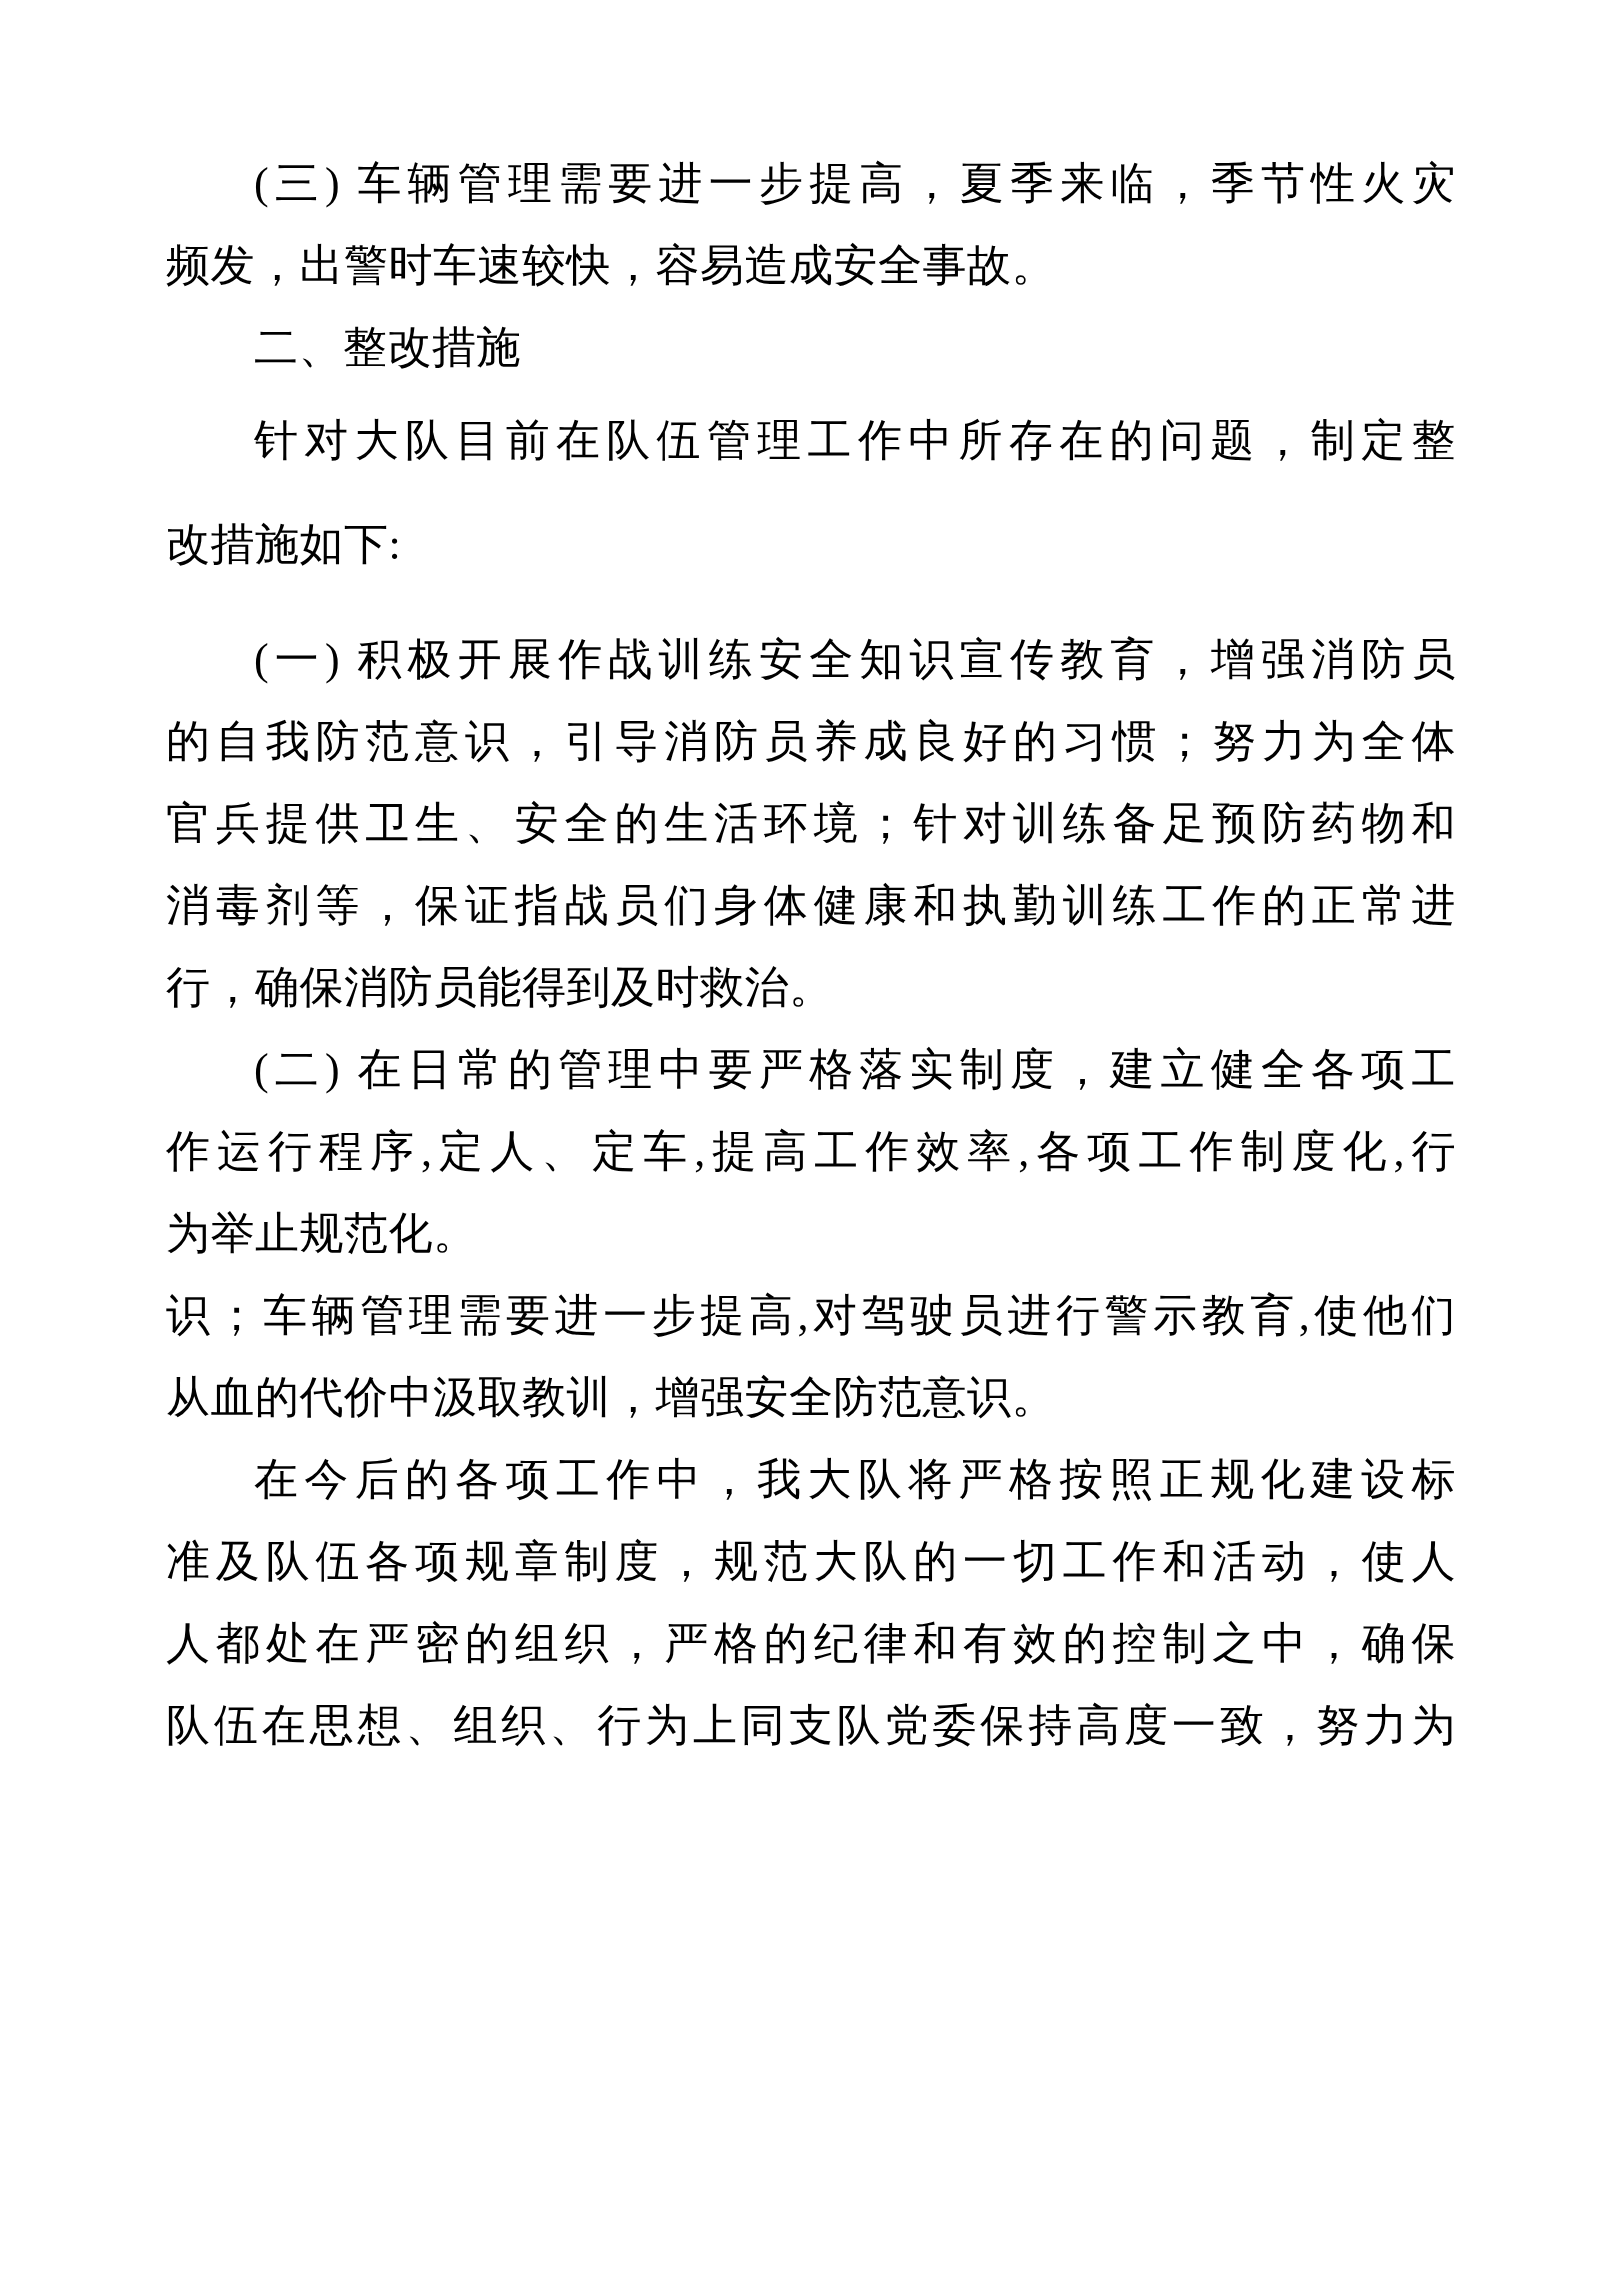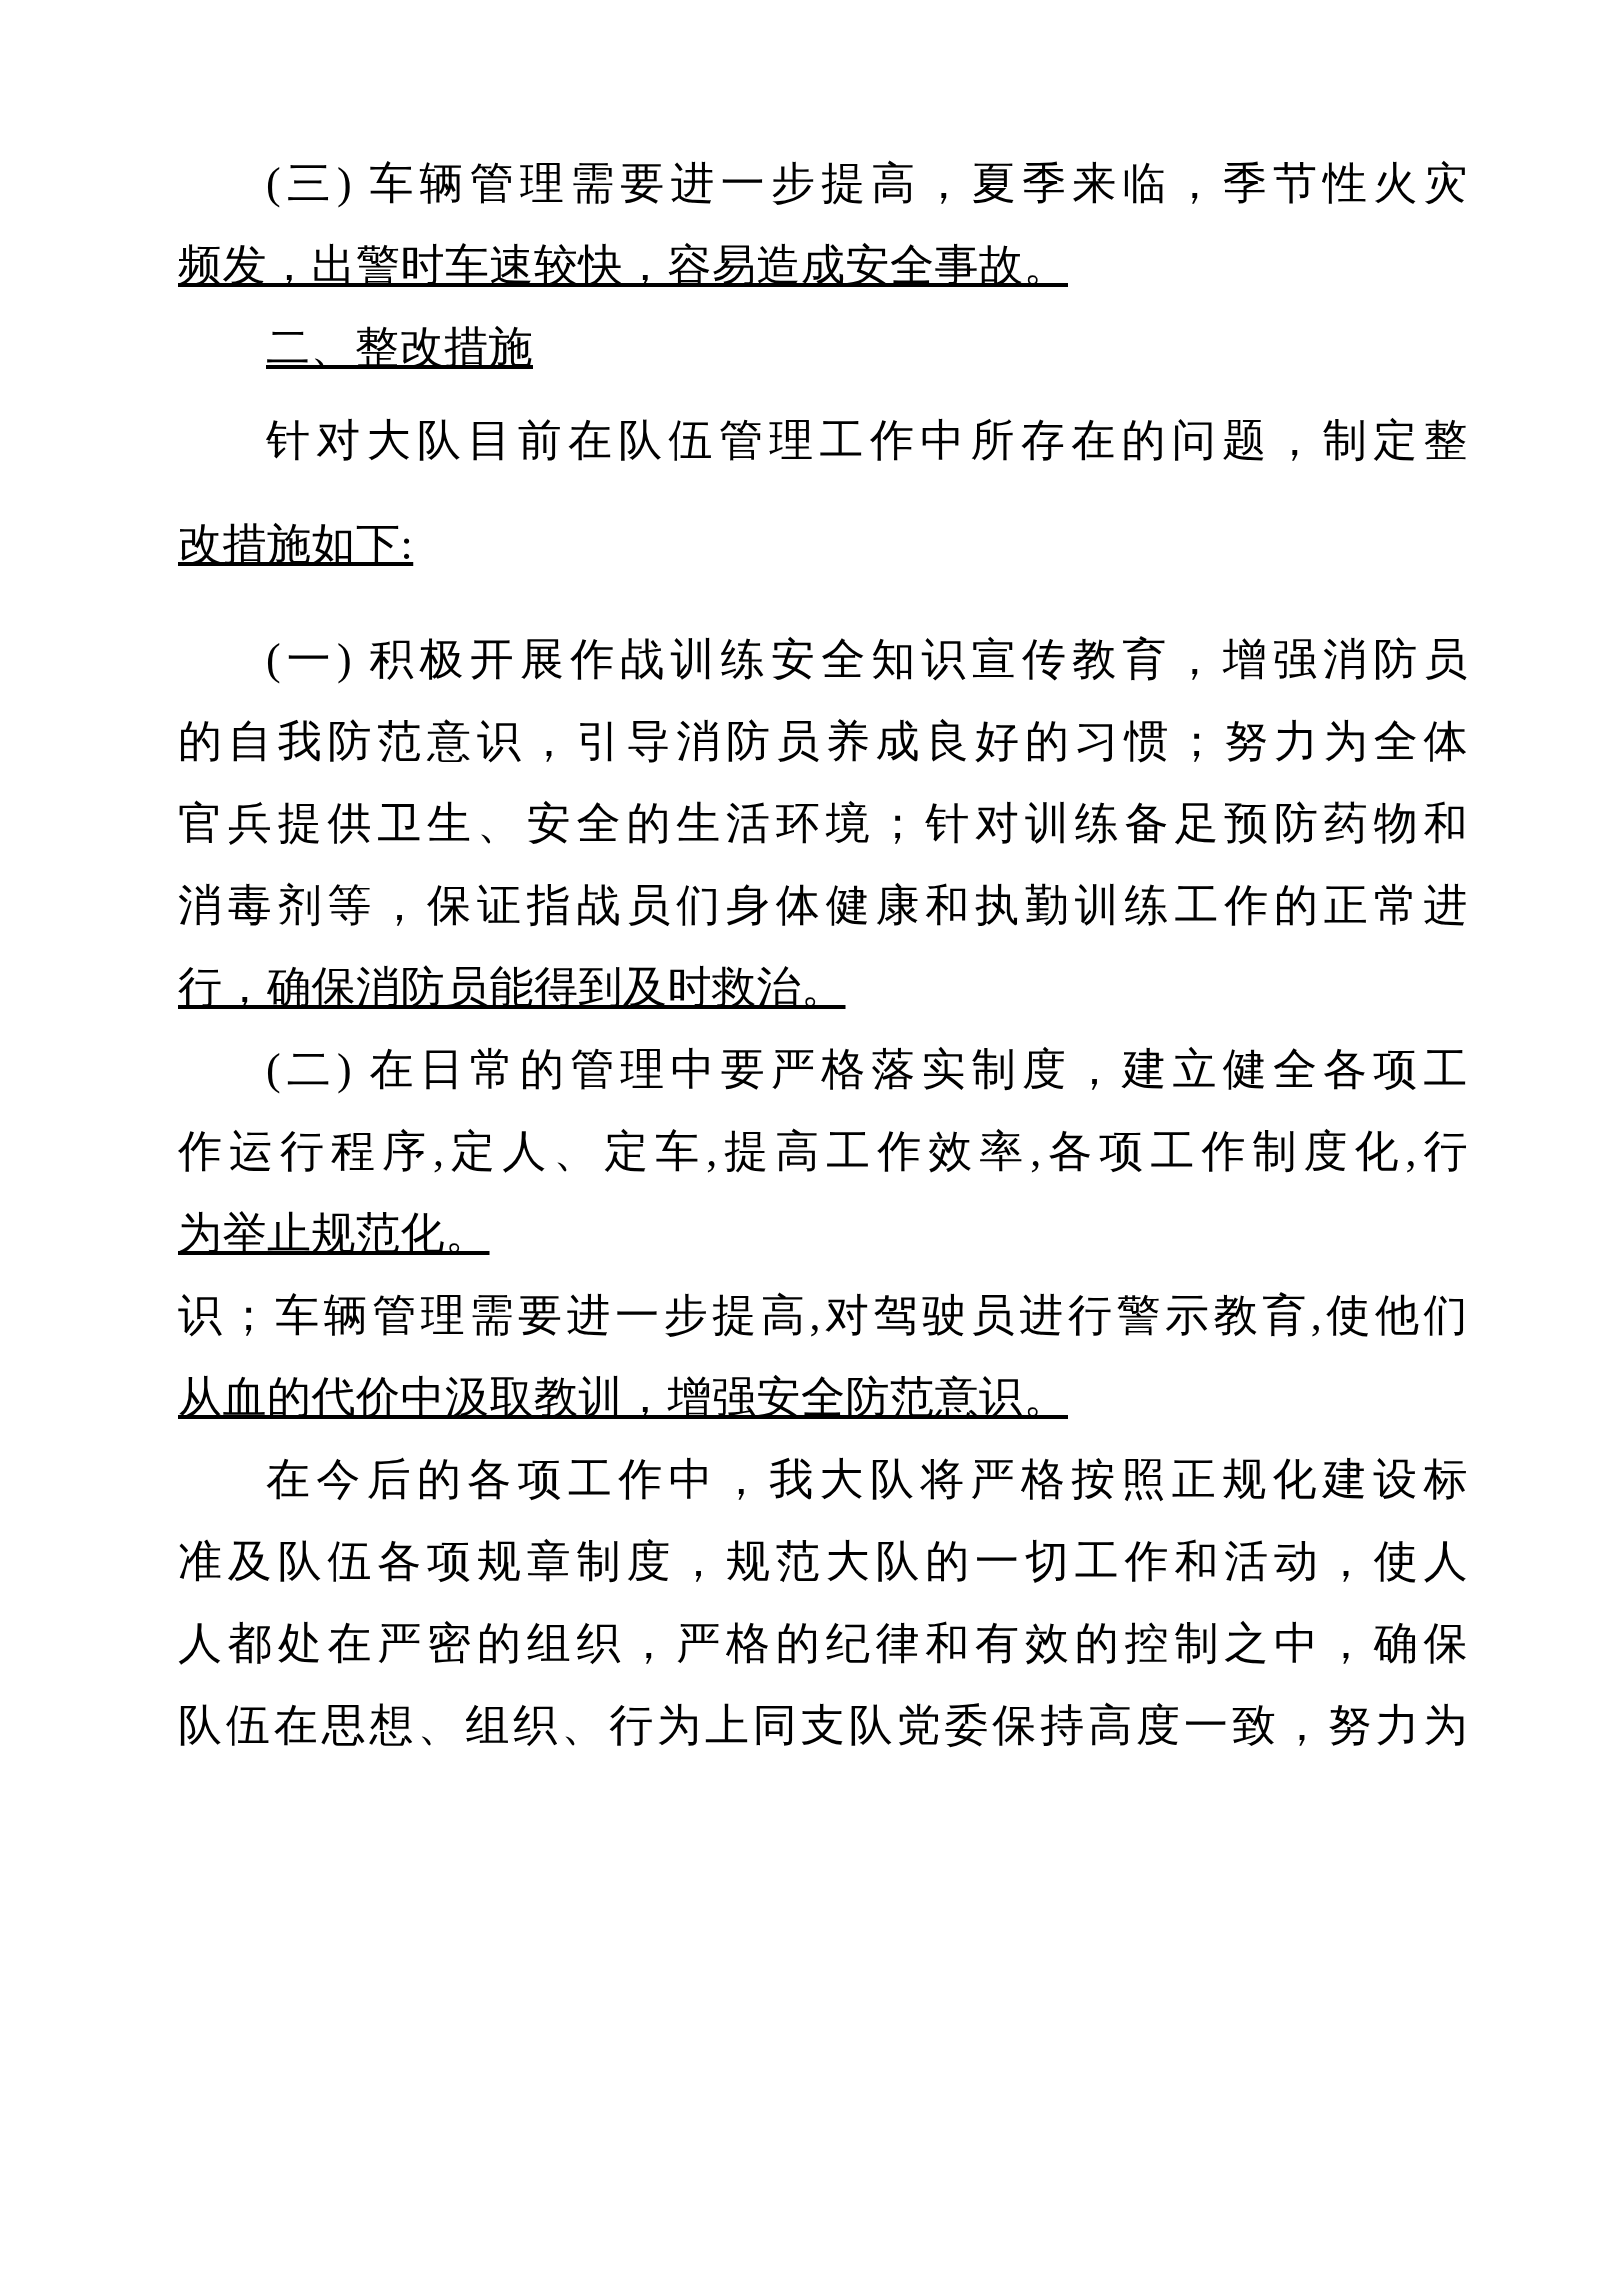--- a/index.html
+++ b/index.html
@@ -14,21 +14,21 @@
     font-family: "Liberation Serif", "DejaVu Serif", serif;
   }
   .page {
     position: relative;
     width: 1621px;
     height: 2293px;
     background: #ffffff;
   }
   .content {
     position: absolute;
-    left: 178px;
+    left: 166px;
     top: 143px;
     width: 1290px;
     color: #000000;
   }
   .para {
     margin: 0;
     padding: 0;
   }
   .para.wide {
     margin-bottom: 21.6px;
@@ -44,21 +44,20 @@
     line-height: 104px;
     height: 104px;
   }
   .line.justify {
     text-align: justify;
     text-align-last: justify;
   }
   .line.left {
     text-align: left;
     text-align-last: left;
-    text-decoration: underline;
   }
   .line.first-indent {
     text-indent: 2em;
   }
 </style>
 </head>
 <body>
 
 <div class="page" style="background: rgb(255, 255, 255);">
   <div class="content" style="color: rgb(0, 0, 0);">

